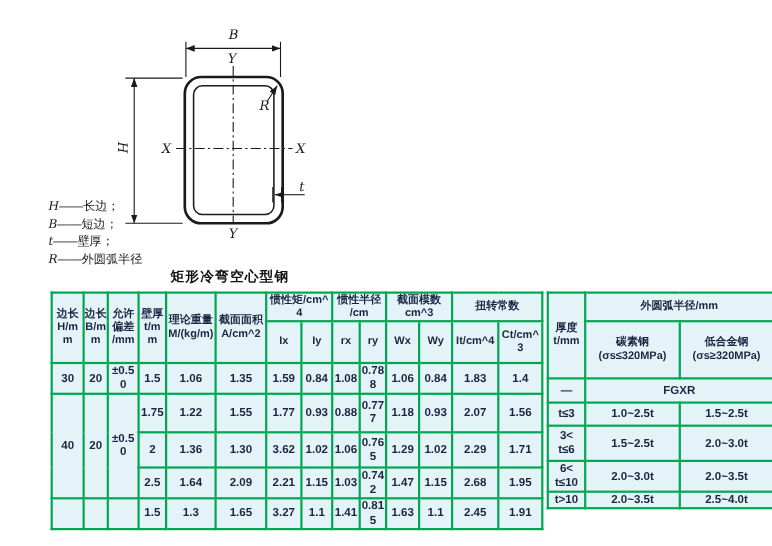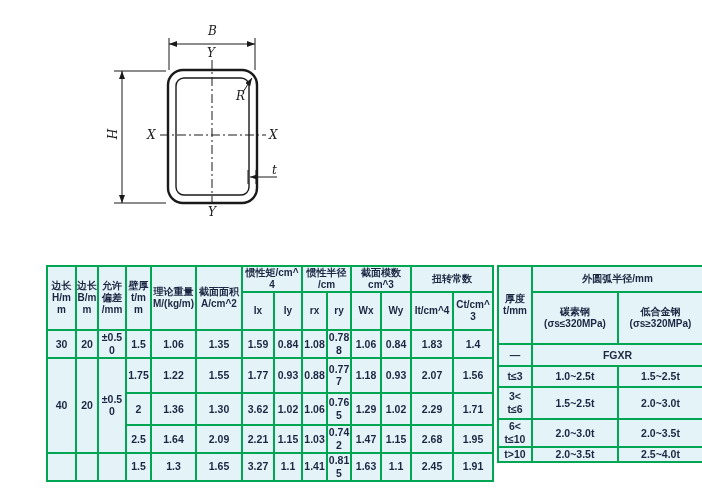--- a/index.html
+++ b/index.html
@@ -76,21 +76,28 @@
 
   <span class="dlabel" style="left:208px; top:25px;">B</span>
   <span class="dlabel rot" style="left:106px; top:128px;">H</span>
   <span class="dlabel" style="left:207px; top:47px;">Y</span>
   <span class="dlabel" style="left:208px; top:206px;">Y</span>
   <span class="dlabel" style="left:147px; top:129px;">X</span>
   <span class="dlabel" style="left:269px; top:129px;">X</span>
   <span class="dlabel" style="left:236px; top:90px;">R</span>
   <span class="dlabel" style="left:272px; top:164px;">t</span>
 
-
+  <div class="legend">
+    <div class="legend-line"><span class="legend-sym">H</span><span>——长边；</span></div>
+    <div class="legend-line"><span class="legend-sym">B</span><span>——短边；</span></div>
+    <div class="legend-line"><span class="legend-sym">t</span><span>——壁厚；</span></div>
+    <div class="legend-line"><span class="legend-sym">R</span><span>——外圆弧半径</span></div>
+  </div>
+
+  <div class="tbl-title">矩形冷弯空心型钢</div>
 
   <table class="tbl main">
     <colgroup>
       <col style="width:29px">
         <col style="width:22px">
         <col style="width:28px">
         <col style="width:25px">
       <col style="width:45px">
         <col style="width:46px">
         <col style="width:32px">

